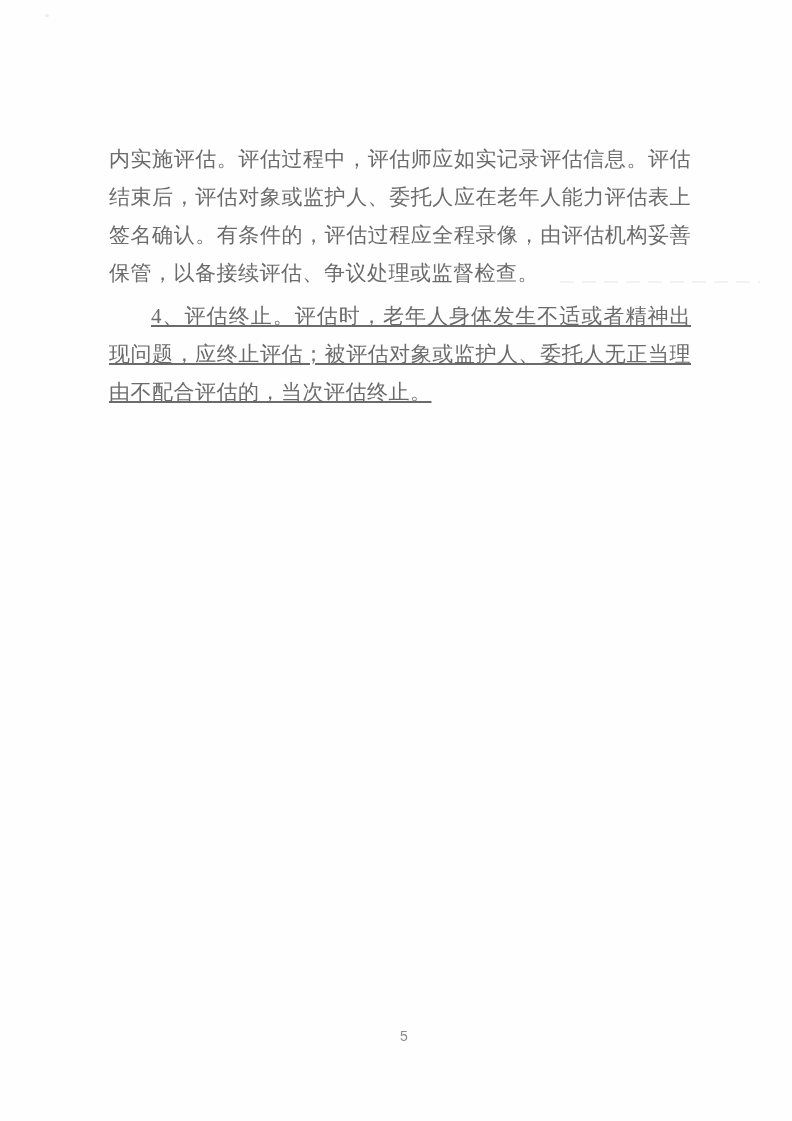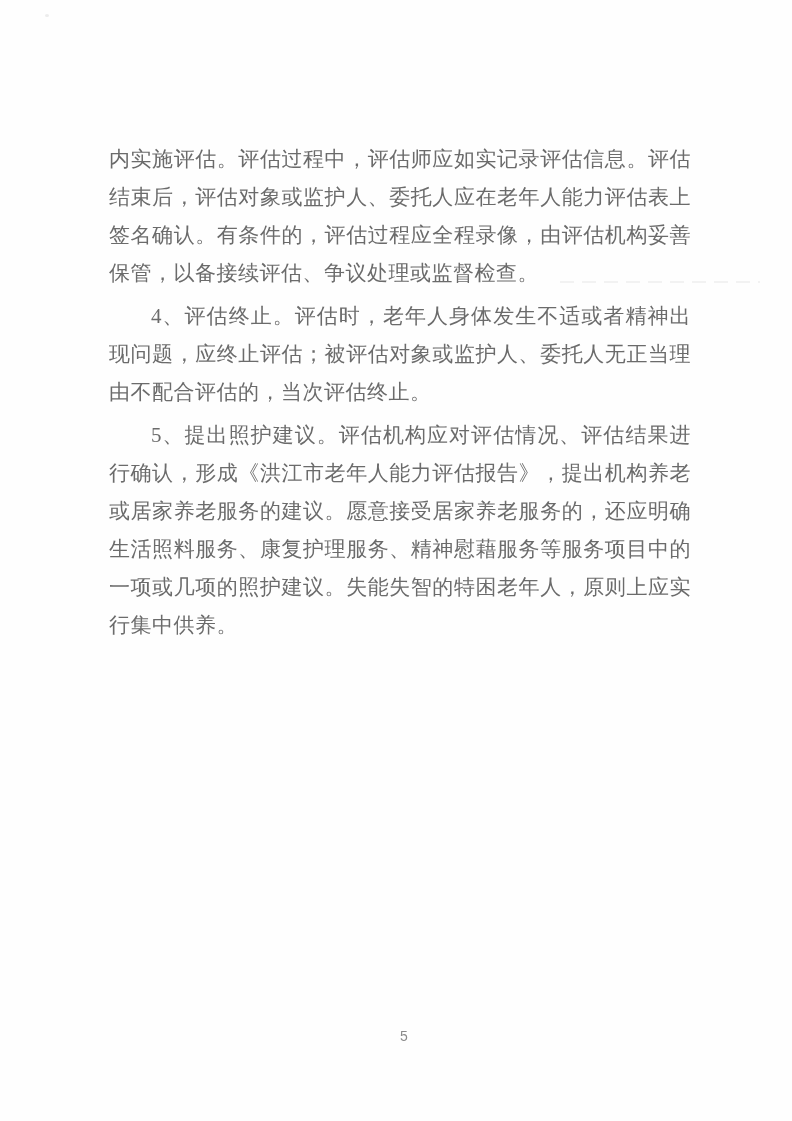--- a/index.html
+++ b/index.html
@@ -27,20 +27,21 @@
     text-align: justify;
     letter-spacing: 0.5px;
   }
   .para {
     margin: 0 0 5px 0;
     text-indent: 0;
     font-weight: 300;
   }
   .para.indent {
     text-indent: 2em;
+    text-decoration: underline;
   }
   .page-number {
     position: absolute;
     left: 0;
     top: 1028px;
     width: 100%;
     text-align: center;
     color: #8a8a8a;
     font-size: 14px;
     font-family: "Liberation Sans", "DejaVu Sans", sans-serif;
@@ -70,17 +71,16 @@
 </head>
 <body>
 
 <div class="page">
   <span class="scan-speck"></span>
   <span class="scan-dashes"></span>
 
   <div class="content">
     <p class="para">内实施评估。评估过程中，评估师应如实记录评估信息。评估结束后，评估对象或监护人、委托人应在老年人能力评估表上签名确认。有条件的，评估过程应全程录像，由评估机构妥善保管，以备接续评估、争议处理或监督检查。</p>
     <p class="para indent">4、评估终止。评估时，老年人身体发生不适或者精神出现问题，应终止评估；被评估对象或监护人、委托人无正当理由不配合评估的，当次评估终止。</p>
-    <p class="para indent">5、提出照护建议。评估机构应对评估情况、评估结果进行确认，形成《洪江市老年人能力评估报告》，提出机构养老或居家养老服务的建议。愿意接受居家养老服务的，还应明确生活照料服务、康复护理服务、精神慰藉服务等服务项目中的一项或几项的照护建议。失能失智的特困老年人，原则上应实行集中供养。</p>
   </div>
 
   <div class="page-number">5</div>
 </div>
 
 </body></html>

